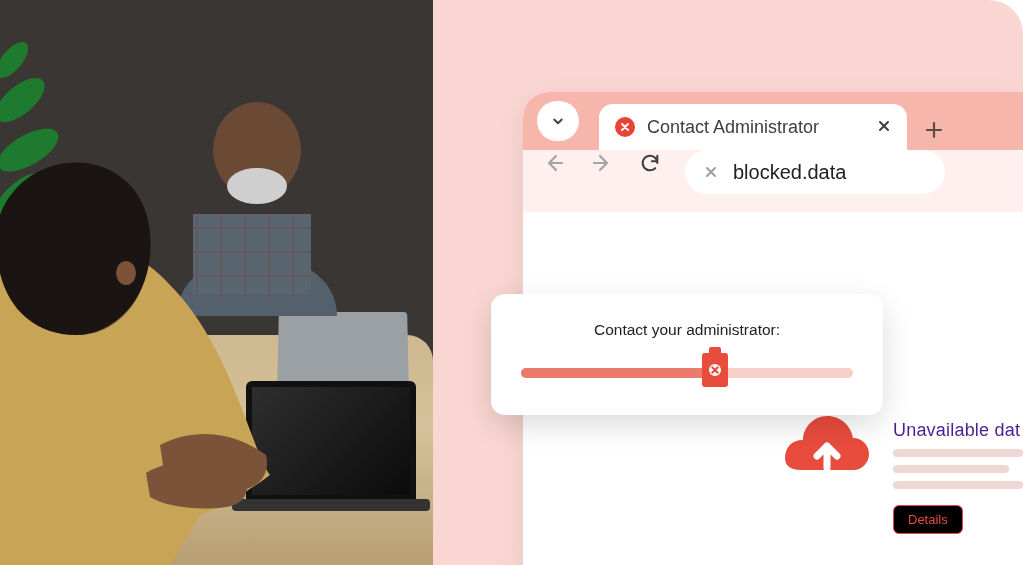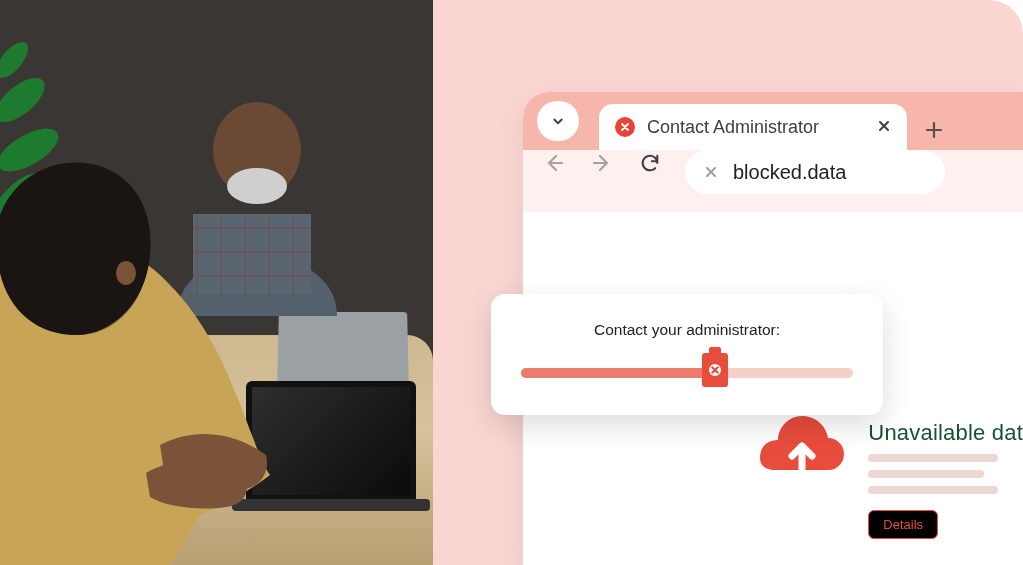--- a/index.html
+++ b/index.html
@@ -47,21 +47,21 @@
   .fill{position:absolute;left:0;width:58%;height:10px;border-radius:999px;background:#eb7c6b;}
   .knob{position:absolute;left:calc(58% - 12px);top:-10px;width:26px;height:34px;background:#e84c3d;border-radius:3px;}
   .knob::before{content:"";position:absolute;top:-6px;left:7px;width:12px;height:8px;background:#e84c3d;border-radius:2px;}
   .knob .kx{position:absolute;inset:0;display:flex;align-items:center;justify-content:center;}
   .knob .kx svg{width:14px;height:14px;}
 
   .unavail{position:absolute;right:0;top:414px;display:flex;align-items:flex-start;gap:22px;}
   .cloud-icon{width:88px;height:72px;position:relative;}
   .cloud-icon svg{width:100%;height:100%;}
   .unavail-text{display:flex;flex-direction:column;gap:8px;padding-top:6px;}
-  .unavail-text .ut-title{font-size:22px;color:#14532d;letter-spacing:.2px;white-space:nowrap;}
+  .unavail-text .ut-title{font-size:18px;color:#4c1d95;letter-spacing:.2px;white-space:nowrap;}
   .skeleton{height:8px;border-radius:4px;background:#ecd7d3;}
   .sk1{width:130px;} .sk2{width:116px;} .sk3{width:130px;}
   .details-btn{margin-top:8px;border:1.5px solid #e84c3d;color:#e84c3d;font-size:13px;padding:6px 14px;border-radius:6px;align-self:flex-start;background:#000000;}
 </style>
 </head>
 <body>
 
 <div class="left-panel">
   <div class="photo-scene">
     <div class="wall"></div>

